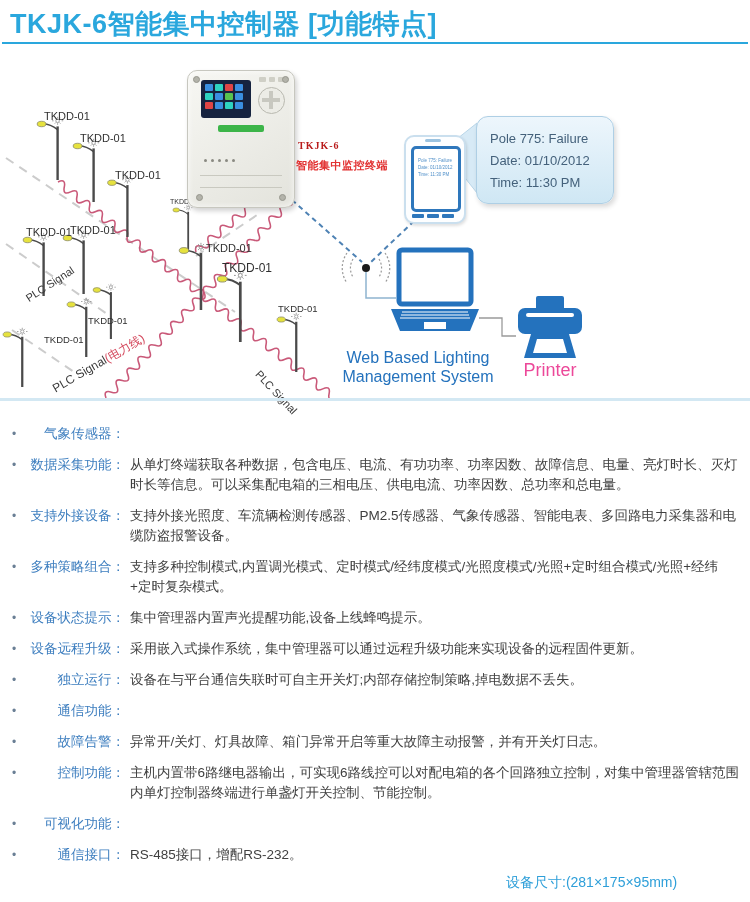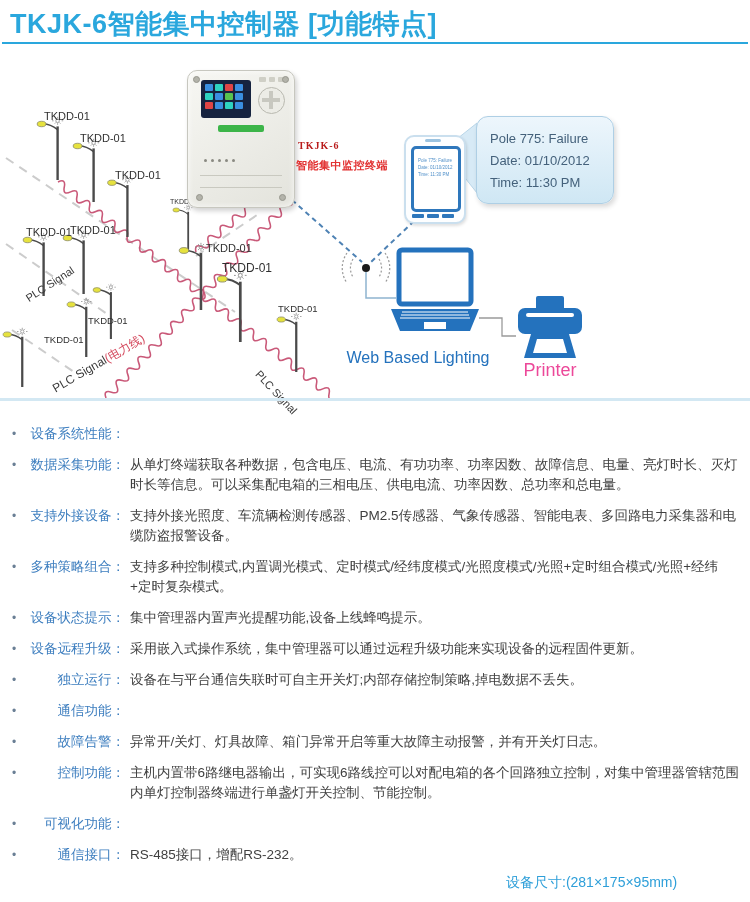--- a/index.html
+++ b/index.html
@@ -219,29 +219,30 @@
   </div>
 
   <div class="callout">
     <div>Pole 775: Failure</div>
     <div>Date: 01/10/2012</div>
     <div>Time: 11:30 PM</div>
   </div>
 
   <div class="web-label">
     <div>Web Based Lighting</div>
+    <div>Management System</div>
   </div>
   <div class="printer-label">Printer</div>
 
   <div class="divider"></div>
 
   <div class="features">
     <div class="frow">
         <span class="fbullet">•</span>
-        <span class="flabel">设备系统性能：</span>
+        <span class="flabel">气象传感器：</span>
       </div>
     <div class="frow">
         <span class="fbullet">•</span>
         <span class="flabel">数据采集功能：</span>
         <span class="ftext">从单灯终端获取各种数据，包含电压、电流、有功功率、功率因数、故障信息、电量、亮灯时长、灭灯时长等信息。可以采集配电箱的三相电压、供电电流、功率因数、总功率和总电量。</span>
       </div>
     <div class="frow">
         <span class="fbullet">•</span>
         <span class="flabel">支持外接设备：</span>
         <span class="ftext">支持外接光照度、车流辆检测传感器、PM2.5传感器、气象传感器、智能电表、多回路电力采集器和电缆防盗报警设备。</span>

